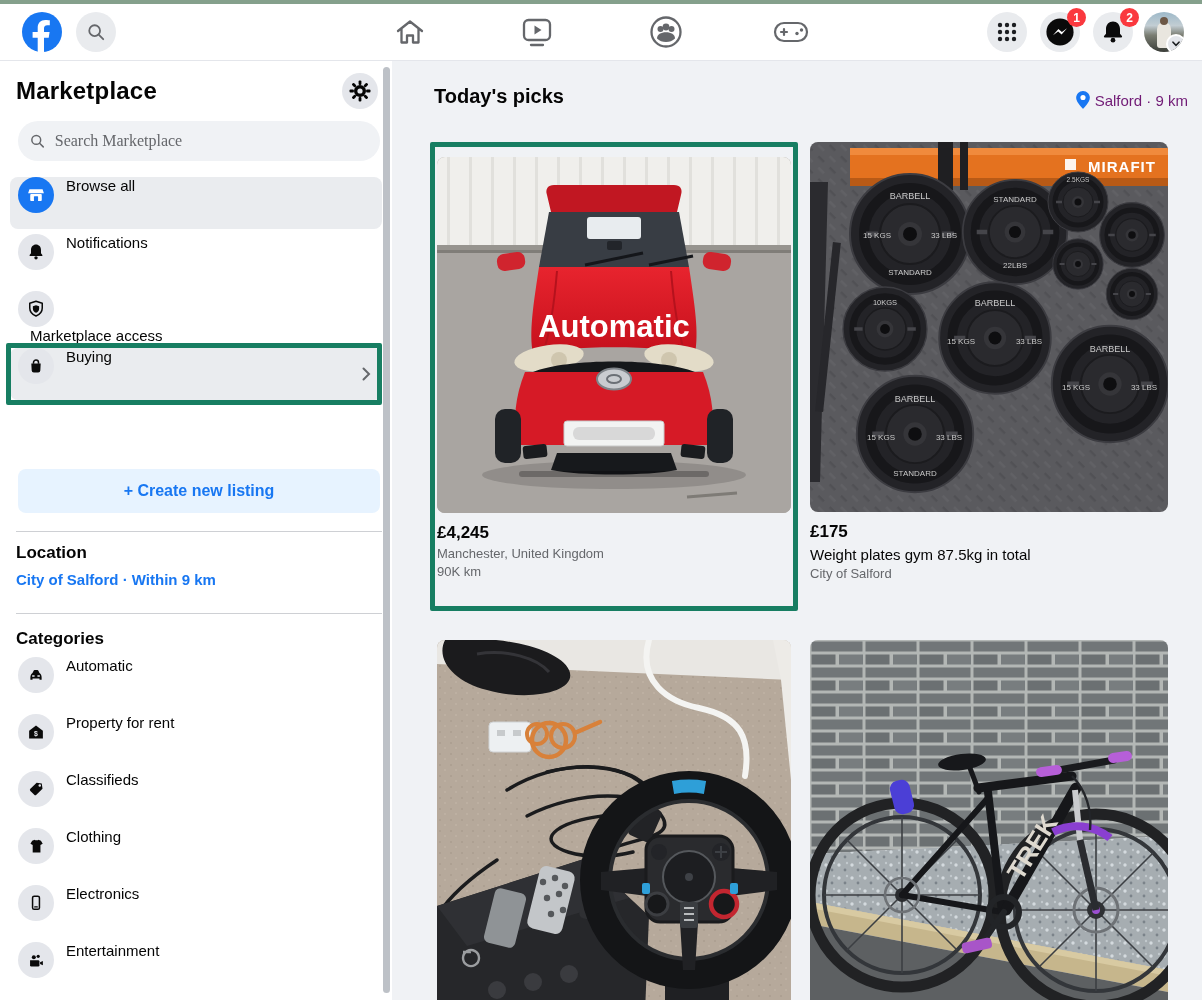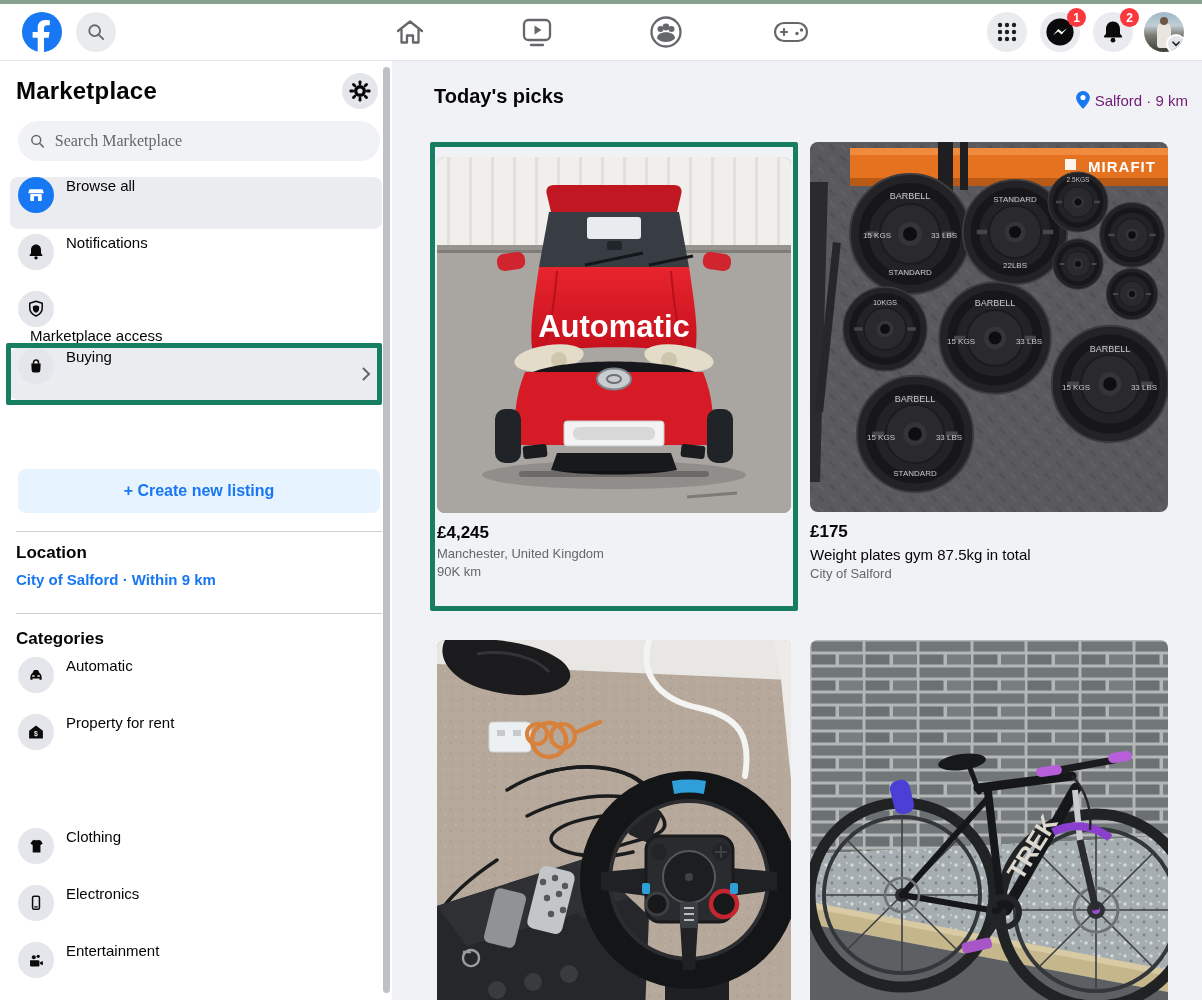--- a/index.html
+++ b/index.html
@@ -247,20 +247,29 @@
     </div>
     <div class="sb-row" style="top:653px;">
       <div class="icn-circle">
         <svg width="20" height="20" viewBox="0 0 32 32">
           <path d="M16 5.5 L27 14 v12.5 H5 V14 z" fill="#0a0a0a"></path>
           <text x="16" y="22.5" text-anchor="middle" font-size="11" font-weight="bold" fill="#e4e6eb" font-family="'Liberation Sans',sans-serif">$</text>
         </svg>
       </div>
       <span class="sb-label">Property for rent</span>
     </div>
+    <div class="sb-row" style="top:710px;">
+      <div class="icn-circle">
+        <svg width="20" height="20" viewBox="0 0 32 32">
+          <path d="M17 6 l8.2 1.2 1.2 8.2 -9.8 9.8 a2.4 2.4 0 0 1-3.4 0 l-6.2-6.2 a2.4 2.4 0 0 1 0-3.4 z" fill="#0a0a0a"></path>
+          <circle cx="22" cy="10.5" r="2" fill="#e4e6eb"></circle>
+        </svg>
+      </div>
+      <span class="sb-label">Classifieds</span>
+    </div>
     <div class="sb-row" style="top:767px;">
       <div class="icn-circle">
         <svg width="20" height="20" viewBox="0 0 32 32">
           <path d="M11.5 6.5 l4-1.6 c.2 1.4 5.8 1.4 6 0 l4 1.6 2.8 5 -3.6 2 v12 h-12.4 v-12 l-3.6-2 z" fill="#0a0a0a" transform="translate(-1.6,1)"></path>
         </svg>
       </div>
       <span class="sb-label">Clothing</span>
     </div>
     <div class="sb-row" style="top:824px;">
       <div class="icn-circle">

